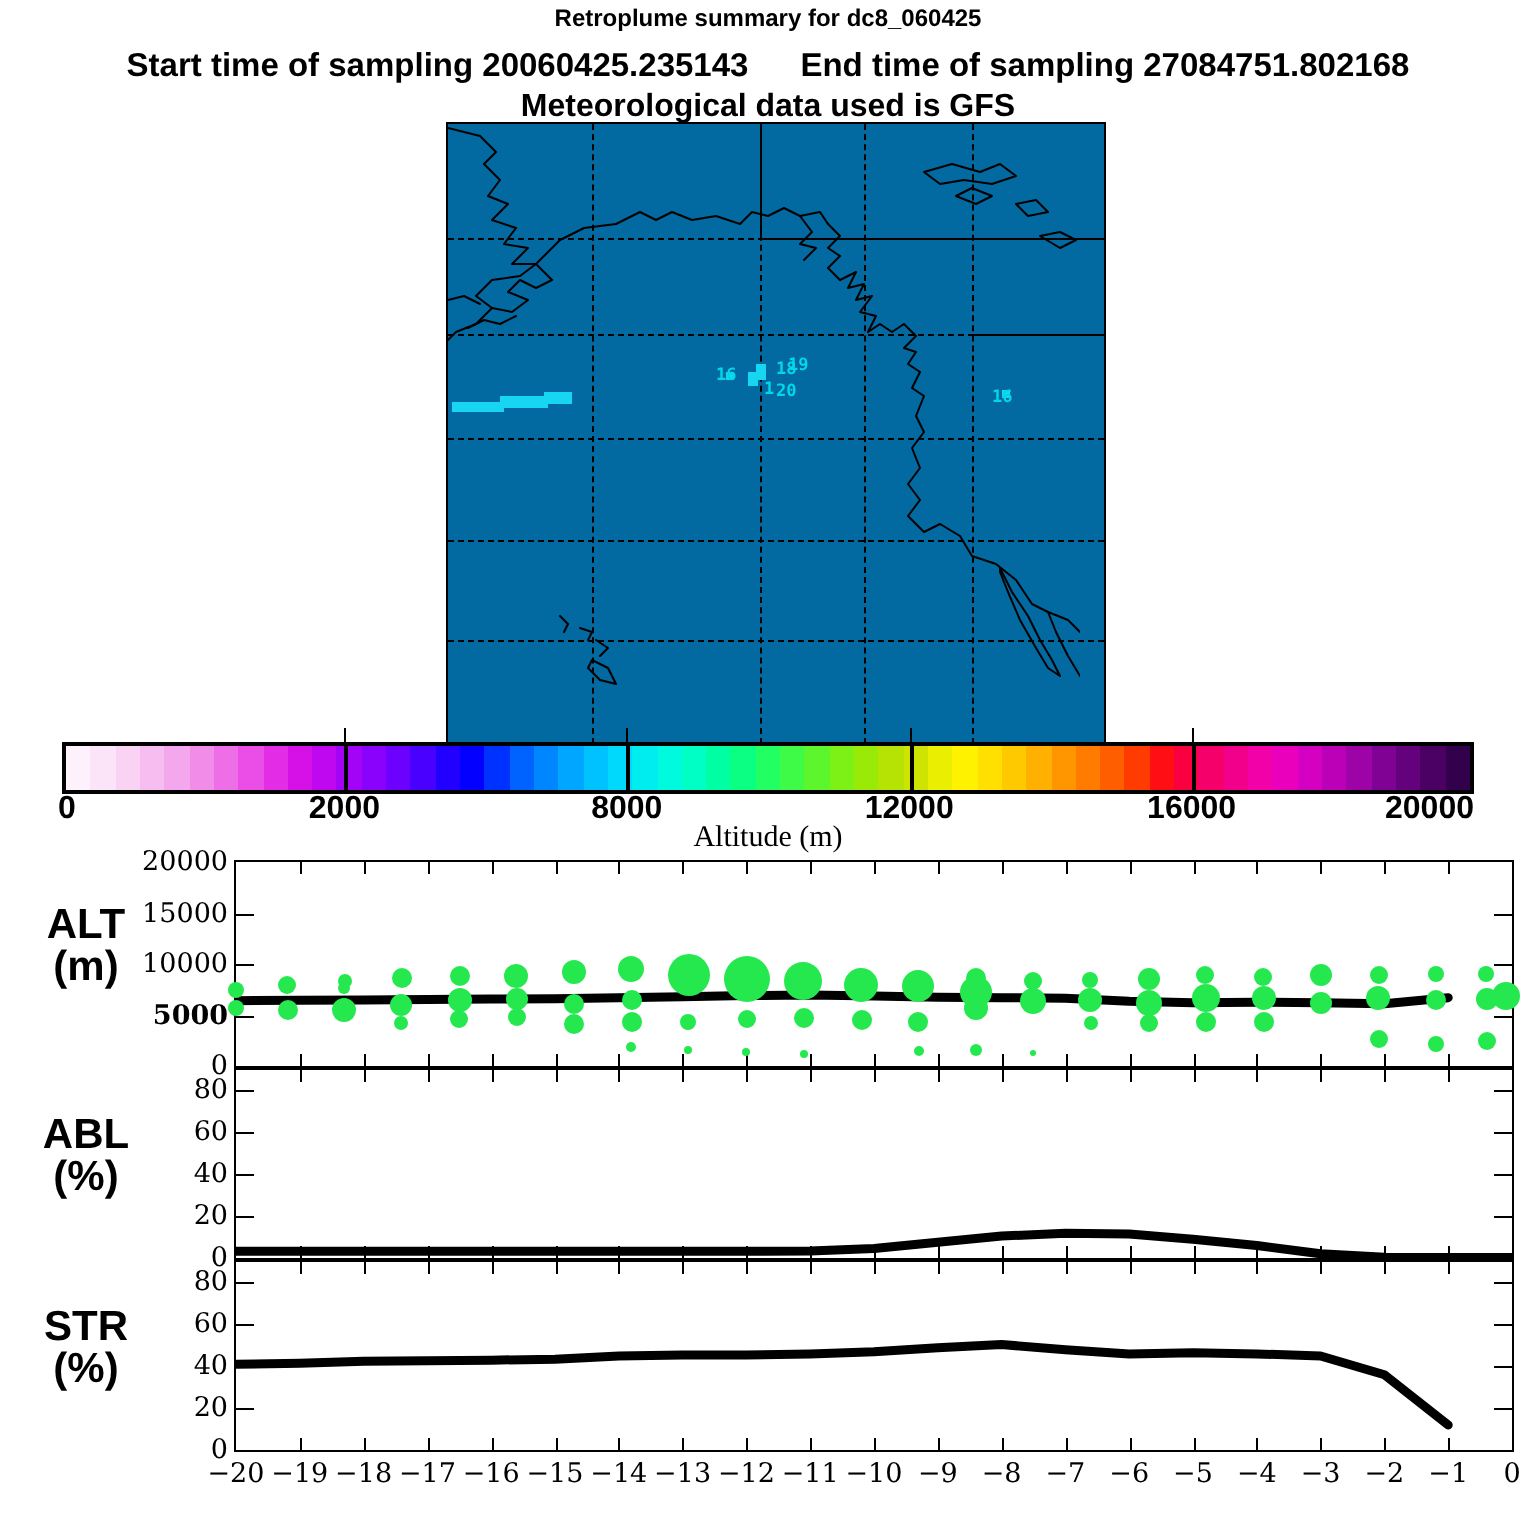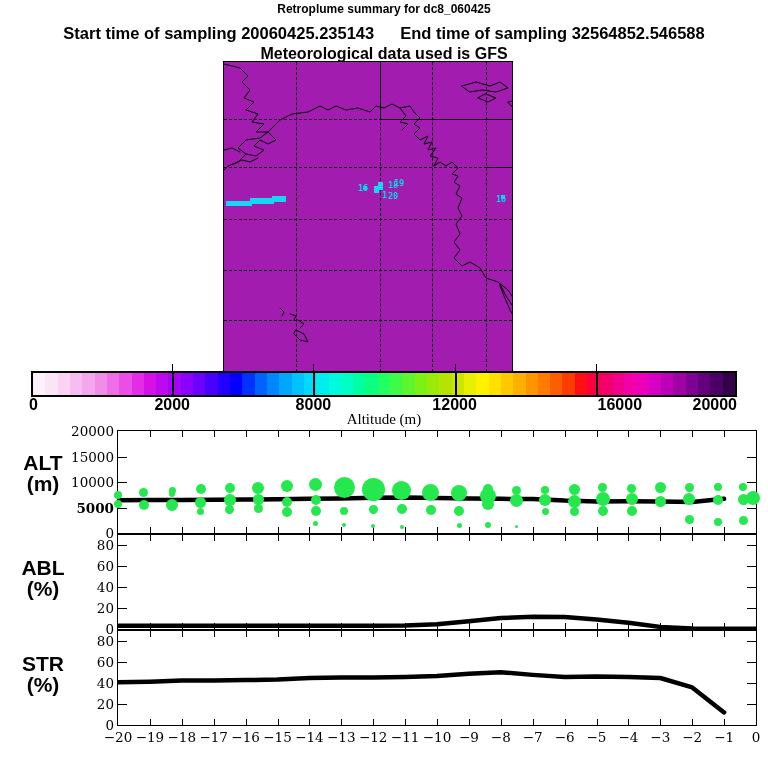--- a/index.html
+++ b/index.html
@@ -7,21 +7,21 @@
   #root{position:relative;width:768px;height:768px;}
 
   
   .title-line{position:absolute;left:0;width:768px;text-align:center;font-weight:bold;color:#000;white-space:nowrap;}
   #title-main{top:2px;font-size:12px;letter-spacing:0px;}
   #title-times{top:24px;font-size:16.5px;}
   #title-times .gap{display:inline-block;width:26px;}
   #title-met{top:45px;font-size:16px;}
 
   
-  #map-panel{position:absolute;left:223px;top:61px;width:290px;height:312px;border:1.3px solid #000;box-sizing:border-box;background:#a21caf;overflow:hidden;}
+  #map-panel{position:absolute;left:223px;top:61px;width:330px;height:312px;border:1.3px solid #000;box-sizing:border-box;background:#0369a1;overflow:hidden;}
   .map-grid-v,.map-grid-h{position:absolute;border:0;}
   .map-grid-v{top:0;bottom:0;width:0;border-left:1.3px dashed #000;}
   .map-grid-h{left:0;right:0;height:0;border-top:1.3px dashed #000;}
   .map-solid-v{position:absolute;top:0;width:0;border-left:1.3px solid #000;}
   .map-solid-h{position:absolute;height:0;border-top:1.3px solid #000;}
   #map-svg{position:absolute;left:0;top:0;}
   .daylabel{position:absolute;font-family:"DejaVu Sans Mono",monospace;font-size:8.5px;font-weight:bold;color:#00d8e8;line-height:1;white-space:nowrap;}
   .traj-seg{position:absolute;background:#16d6f2;}
 
   
@@ -52,21 +52,21 @@
   .xlab{position:absolute;font-family:"DejaVu Serif",serif;font-size:13.5px;white-space:nowrap;transform:translateX(-50%);}
   #xaxis-title{position:absolute;top:746px;left:117px;width:640px;text-align:center;font-size:17px;font-weight:bold;}
 </style>
 </head>
 <body>
 
 <div id="root">
 
   <div class="title-line" id="title-main">Retroplume summary for dc8_060425</div>
   <div class="title-line" id="title-times">
-    <span>Start time of sampling 20060425.235143</span><span class="gap"></span><span>End time of sampling 32564852.546588</span>
+    <span>Start time of sampling 20060425.235143</span><span class="gap"></span><span>End time of sampling 27084751.802168</span>
   </div>
   <div class="title-line" id="title-met">Meteorological data used is GFS</div>
 
   <div id="map-panel">
     <svg id="map-svg" width="316" height="310" viewBox="0 0 316 310">
       <g fill="none" stroke="#000" stroke-width="1" stroke-linejoin="round" stroke-linecap="round">
 
         <path d="M0 2 L16 6 L24 14 L18 20 L26 28 L20 36 L30 40 L22 48 L34 52 L28 60 L40 62 L32 70 L44 70 L36 76 L22 78 L14 86 L22 92 L14 100 L4 104 L0 108"></path>
 
         <path d="M44 70 L56 58 L68 52 L84 50 L96 44 L104 48 L112 44 L122 48 L134 46 L146 50 L152 44 L160 46 L168 42 L176 46 L186 44 L190 50"></path>
@@ -196,21 +196,21 @@
         <div class="cbar-tick" style="left: 423.6px;"></div>
         <div class="cbar-div" style="left: 564.8px;"></div>
         <div class="cbar-tick" style="left: 564.8px;"></div>
       </div>
   </div>
   <div id="cbar-labels">
       <div class="cbar-lab" style="left: 31px; transform: translateX(-2px);">0</div>
       <div class="cbar-lab" style="left: 172.2px; transform: translateX(-50%);">2000</div>
       <div class="cbar-lab" style="left: 313.4px; transform: translateX(-50%);">8000</div>
       <div class="cbar-lab" style="left: 454.6px; transform: translateX(-50%);">12000</div>
-      <div class="cbar-lab" style="left: 595.8px; transform: translateX(-50%); margin-left: 24px;">16000</div>
+      <div class="cbar-lab" style="left: 595.8px; transform: translateX(-50%);">16000</div>
       <div class="cbar-lab" style="left: 737px; transform: translateX(-100%);">20000</div>
     </div>
   <div id="cbar-axis-title">Altitude (m)</div>
 
   <div class="rowlabel" id="lab-alt">ALT<br>(m)</div>
   <div class="rowlabel" id="lab-abl">ABL<br>(%)</div>
   <div class="rowlabel" id="lab-str">STR<br>(%)</div>
 
   <div class="panel" id="panel-alt">
     <svg class="trace" id="alt-line" width="638" height="102">

